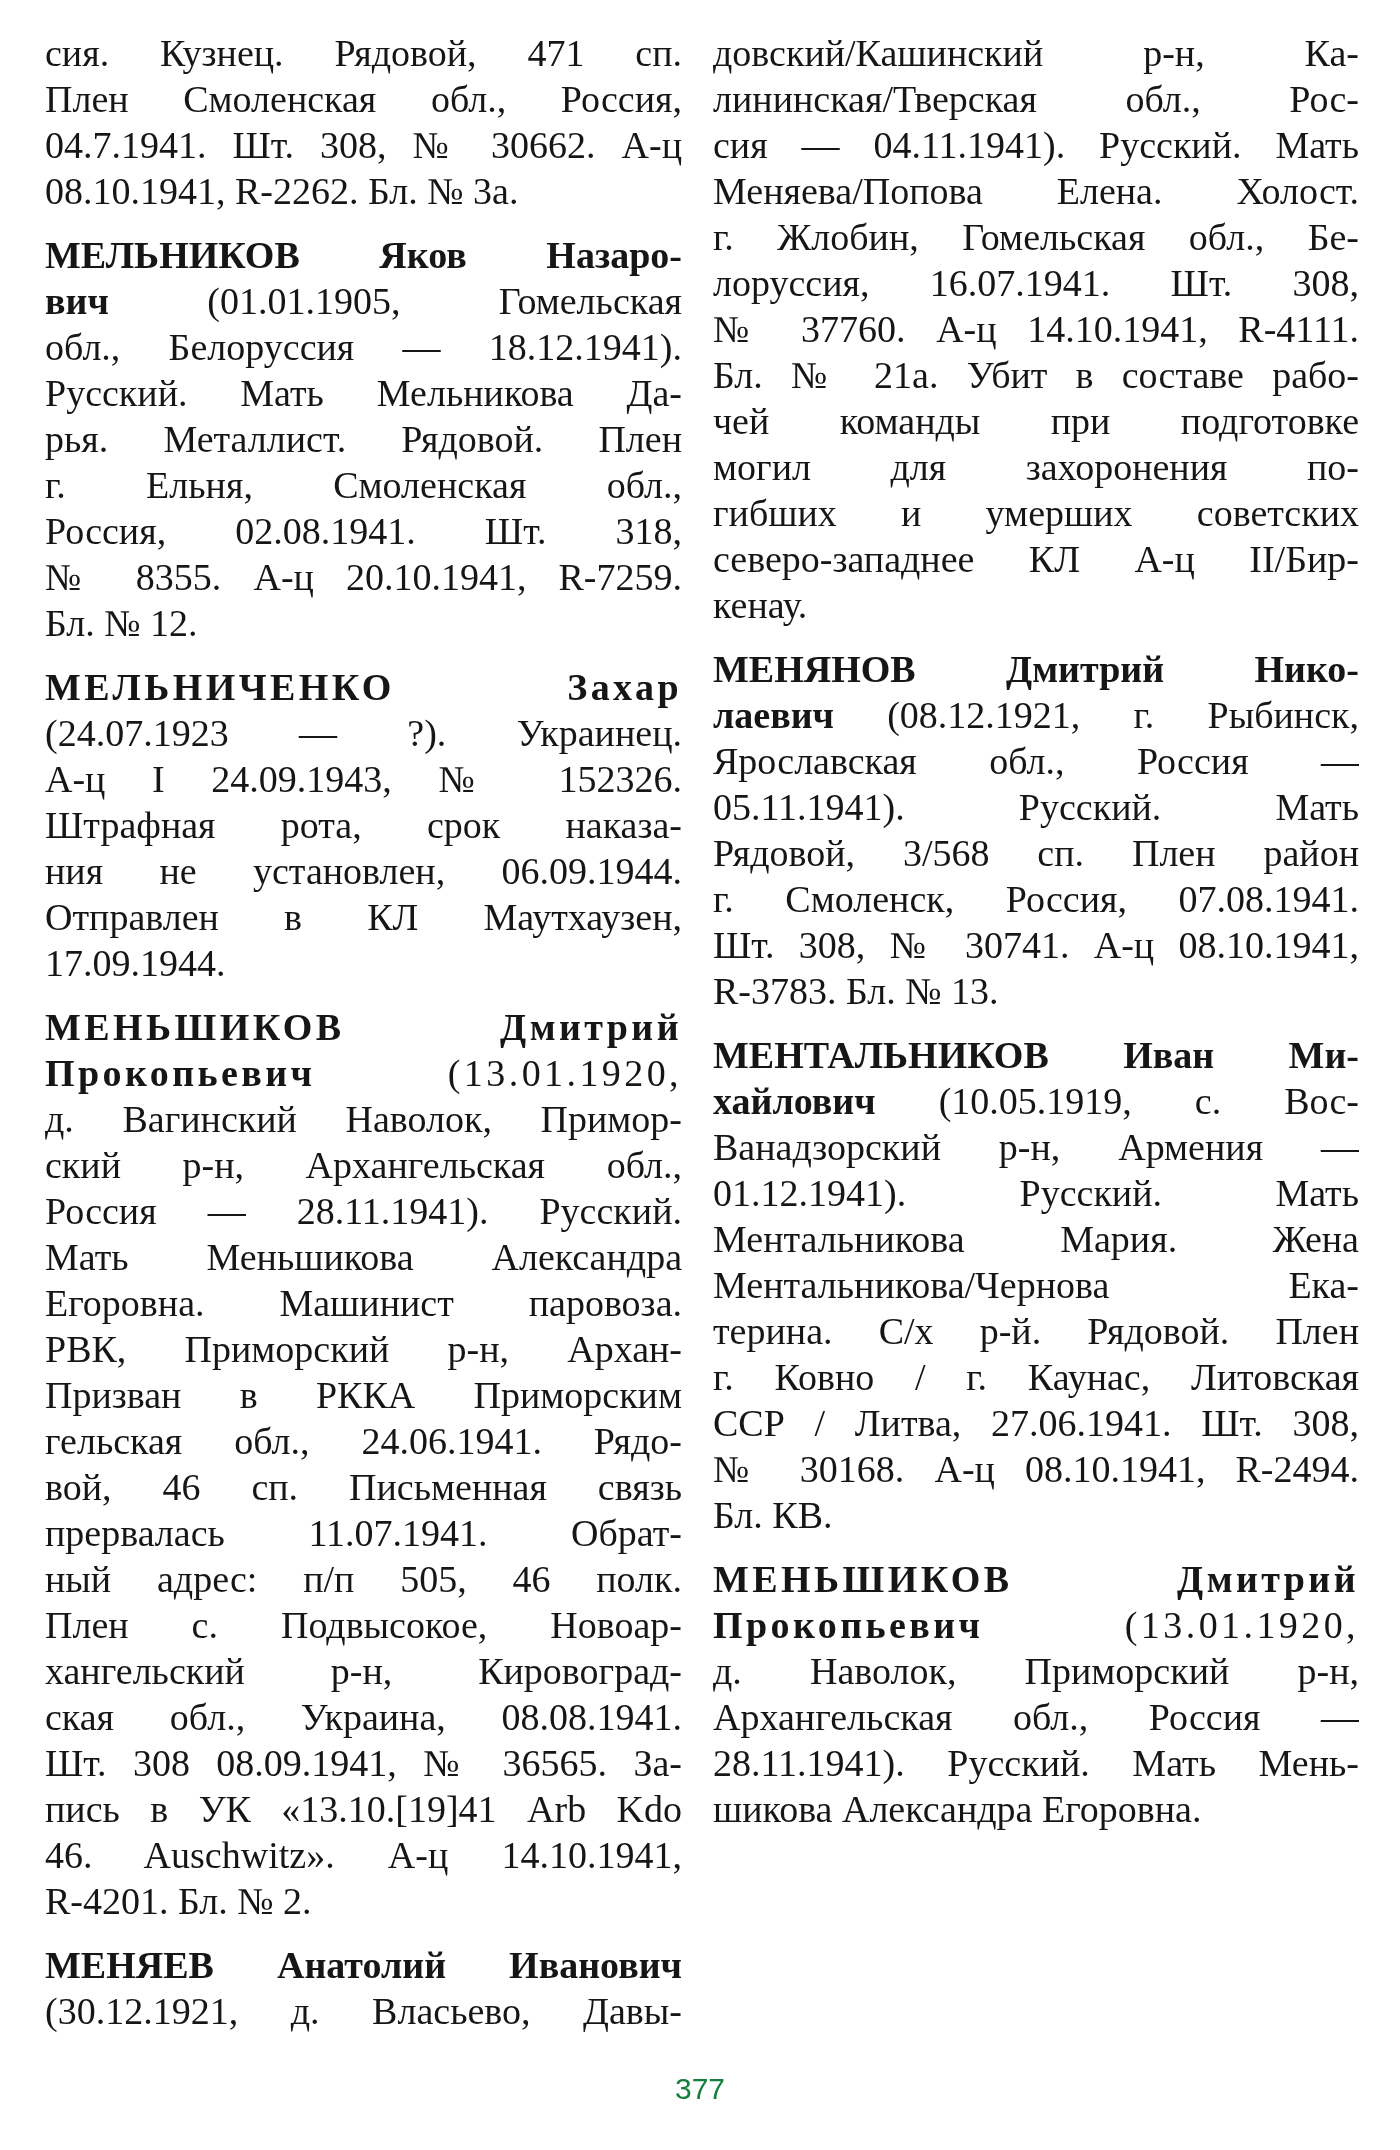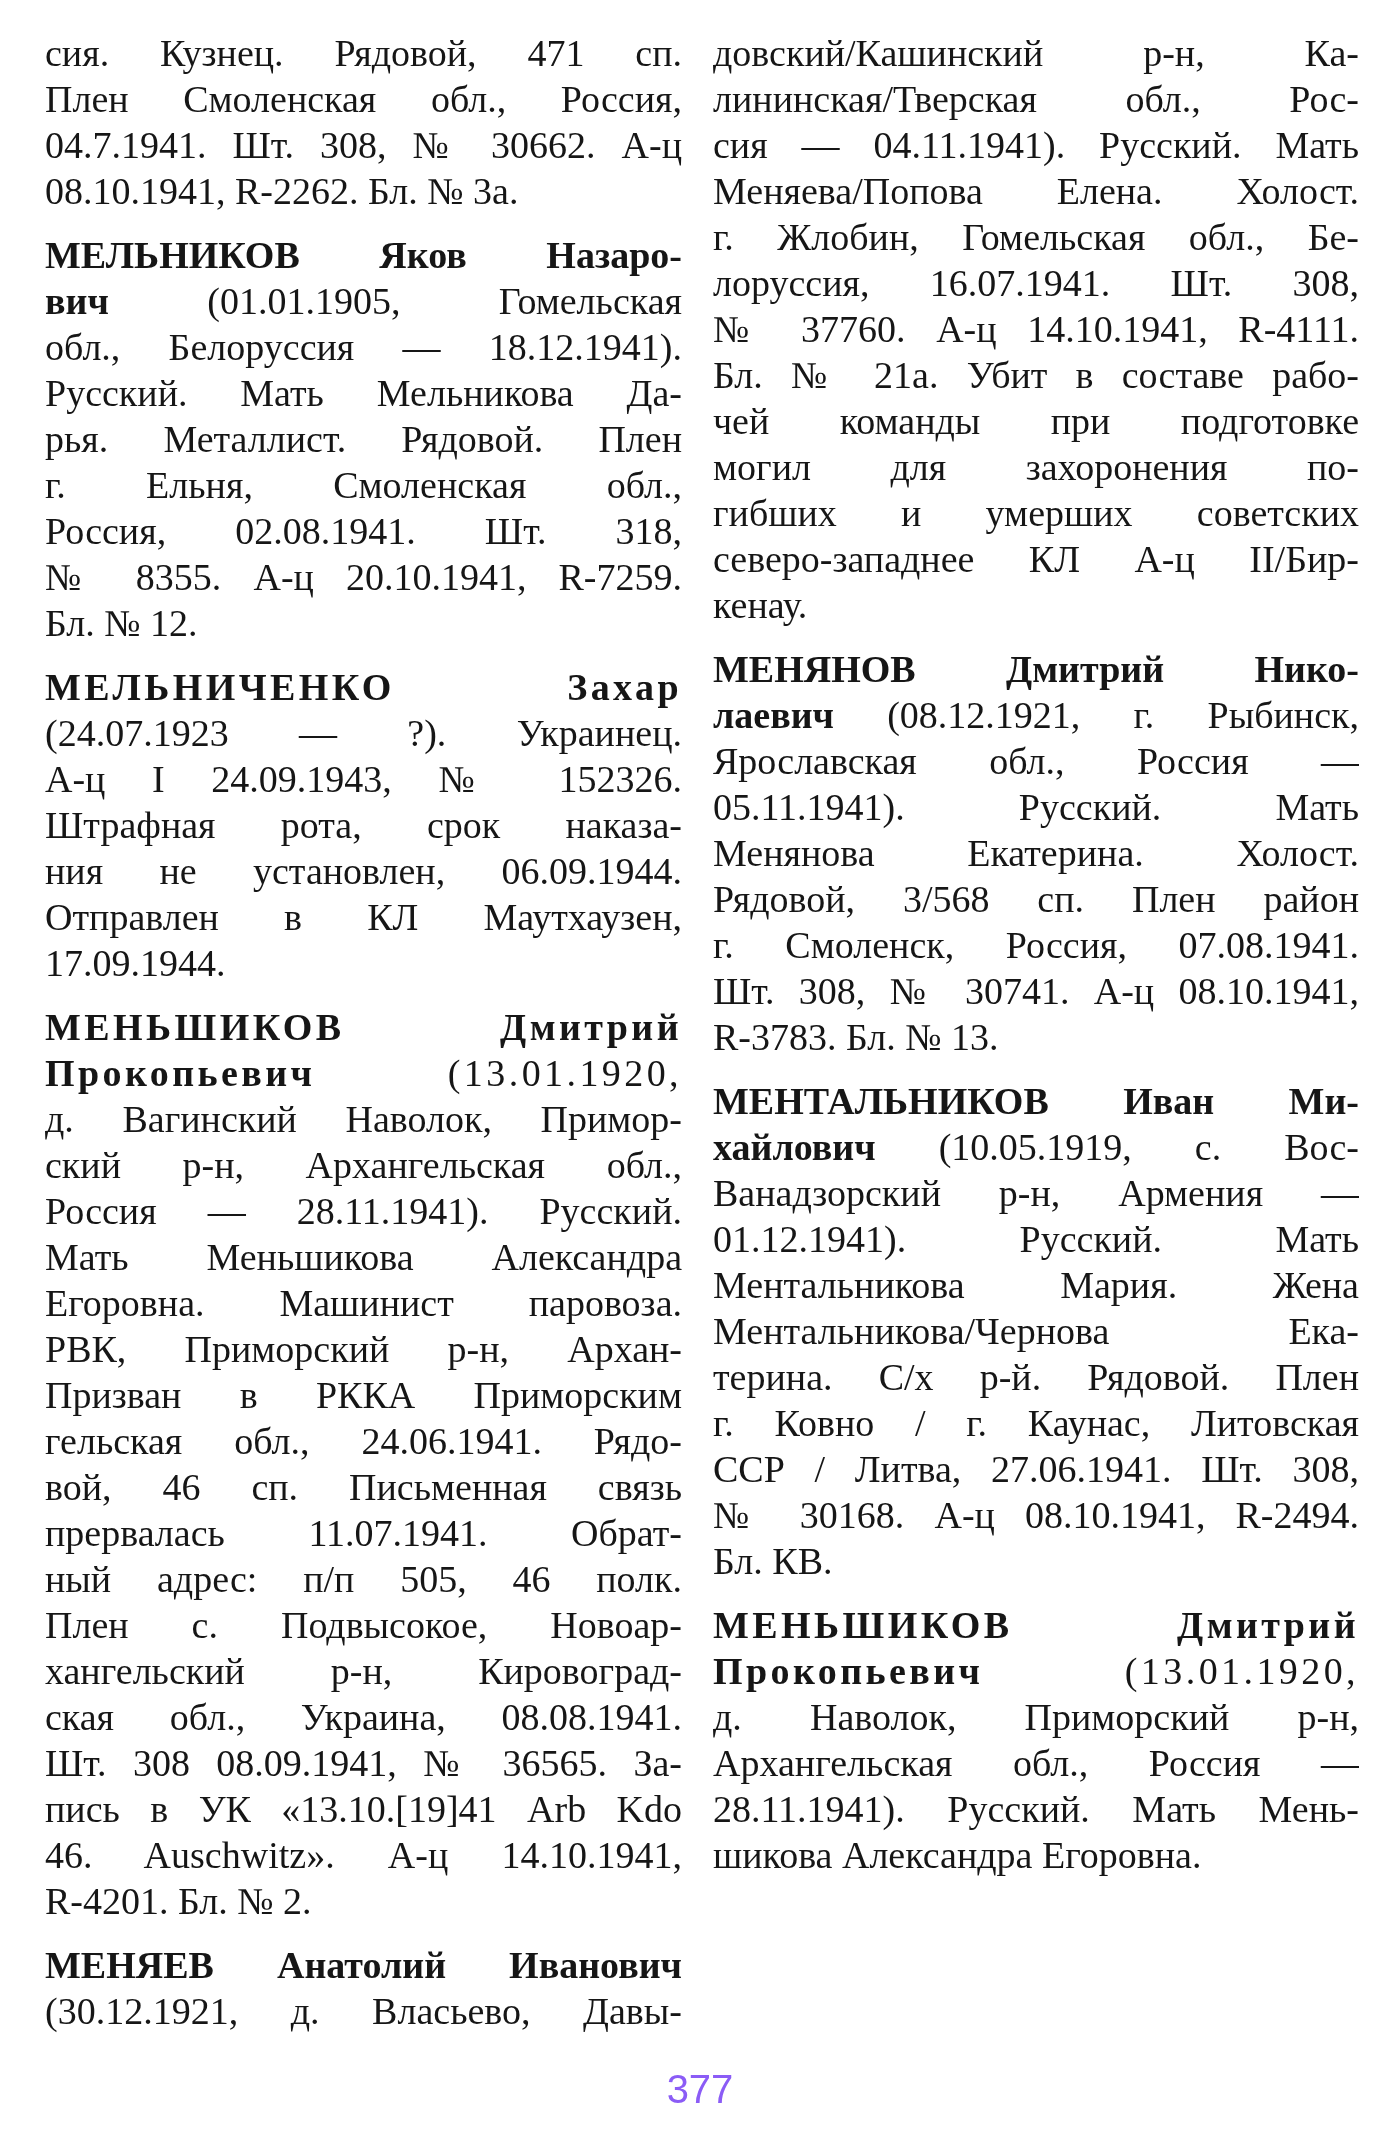--- a/index.html
+++ b/index.html
@@ -48,23 +48,23 @@
   .line .bold {
     font-weight: bold;
   }
   .folio {
     position: absolute;
     left: 0;
     top: 2066px;
     width: 1400px;
     text-align: center;
     font-family: "Liberation Sans", "DejaVu Sans", sans-serif;
-    font-size: 40px;
+    font-size: 30px;
     line-height: 46px;
-    color: #8b5cf6;
+    color: #15803d;
   }
 </style>
 </head>
 <body>
 
 <div class="page">
   <div class="cols">
 
     <div class="col left">
 
@@ -184,21 +184,20 @@
         <div class="line end"><span class="plain">кенау.</span></div>
 
         <div class="line para"><span class="bold">МЕНЯНОВ Дмитрий Нико-</span></div>
 
         <div class="line"><span class="bold">лаевич</span><span class="plain"> (08.12.1921, г. Рыбинск,</span></div>
 
         <div class="line"><span class="plain">Ярославская обл., Россия —</span></div>
 
         <div class="line"><span class="plain">05.11.1941). Русский. Мать</span></div>
 
-        <div class="line"><span class="plain">Менянова Екатерина. Холост.</span></div>
 
         <div class="line"><span class="plain">Рядовой, 3/568 сп. Плен район</span></div>
 
         <div class="line"><span class="plain">г. Смоленск, Россия, 07.08.1941.</span></div>
 
         <div class="line"><span class="plain">Шт. 308, № 30741. А-ц 08.10.1941,</span></div>
 
         <div class="line end"><span class="plain">R-3783. Бл. № 13.</span></div>
 
         <div class="line para"><span class="bold">МЕНТАЛЬНИКОВ Иван Ми-</span></div>

